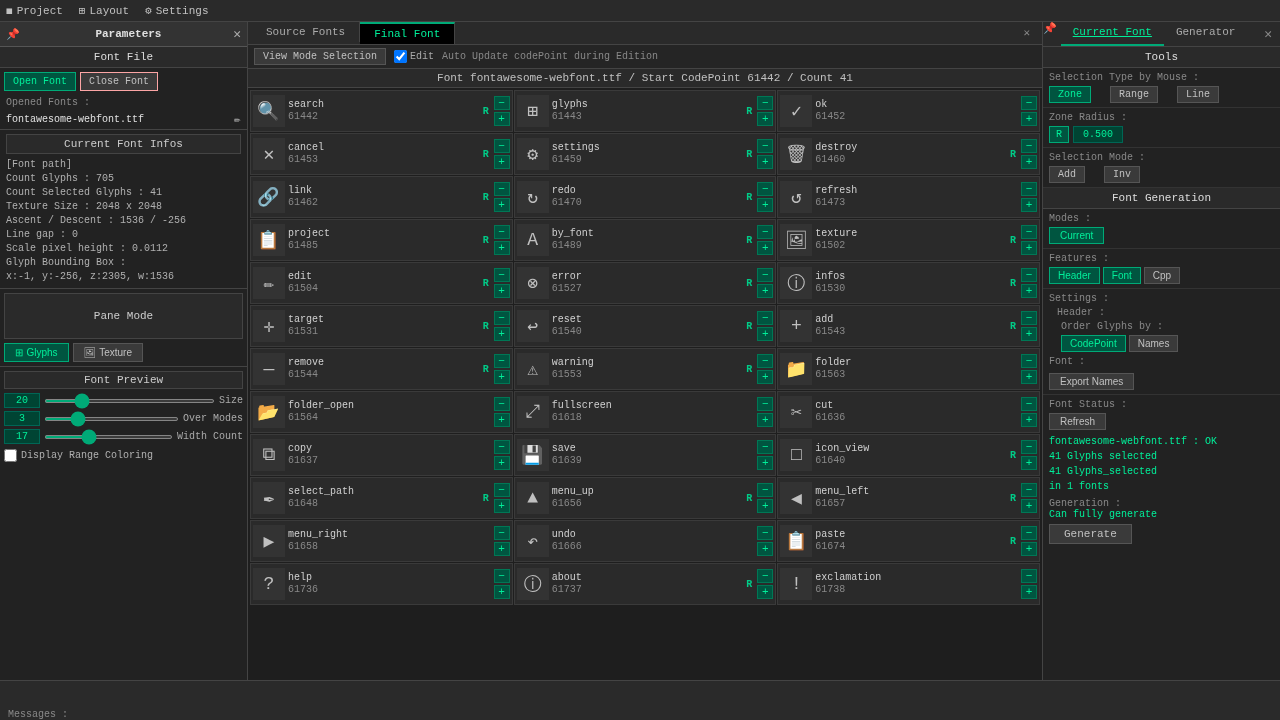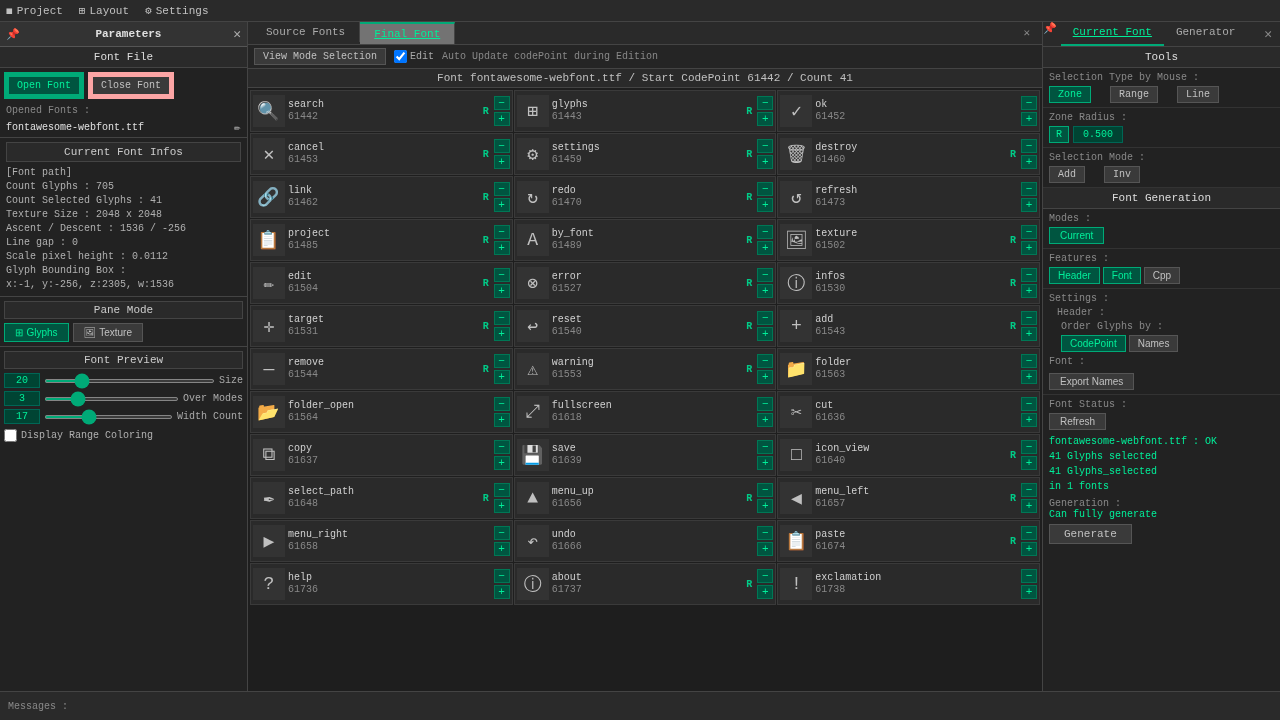--- a/index.html
+++ b/index.html
@@ -81,21 +81,21 @@
       font-size: 11px;
     }
 
     .btn-row {
       display: flex;
       gap: 4px;
       padding: 4px;
     }
     .btn {
       background: #3a3a3a;
-      border: 5px solid #fca5a5;
+      border: 1px solid #fca5a5;
       color: #c0c0c0;
       padding: 3px 8px;
       cursor: pointer;
       font-size: 10px;
       font-family: 'Courier New', monospace;
       display: flex;
       align-items: center;
       gap: 3px;
     }
     .btn.teal { background: #005540; border-color: #00aa77; color: #00ee99; }
@@ -139,21 +139,21 @@
     }
 
     .pane-mode-section {
       padding: 4px;
       border-top: 1px solid #444;
     }
     .pane-mode-title {
       text-align: center;
       color: #ccc;
       font-size: 11px;
-      padding: 2px;
+      padding: 16px;
       background: #2a2a2a;
       border: 1px solid #444;
       margin-bottom: 4px;
     }
     .pane-mode-btns {
       display: flex;
       gap: 4px;
     }
     .pane-btn {
       background: #3a3a3a;
@@ -232,24 +232,23 @@
     }
     .tab {
       padding: 4px 14px;
       cursor: pointer;
       font-size: 11px;
       border-right: 1px solid #444;
       color: #aaa;
       background: #2a2a2a;
     }
     .tab.active {
-      background: #737373;
+      background: #000000;
       color: #00ee99;
       border-top: 2px solid #00aa77;
-      text-decoration: underline;
     }
     .tabs-x {
       margin-left: auto;
       color: #888;
       cursor: pointer;
       padding: 4px 8px;
     }
 
     .toolbar-row {
       display: flex;
@@ -507,25 +506,25 @@
       color: #c0c0c0;
       padding: 3px 14px;
       cursor: pointer;
       font-size: 11px;
       font-family: 'Courier New', monospace;
       margin-top: 4px;
     }
 
     
     .bottom-bar {
-      height: 29px;
+      height: 40px;
       background: #2a2a2a;
       border-top: 1px solid #444;
       display: flex;
-      align-items: center;
+      align-items: flex-end;
       padding: 0 8px;
       font-size: 10px;
       color: #888;
     }
 
     
     .glyph-grid::-webkit-scrollbar { width: 8px; }
     .glyph-grid::-webkit-scrollbar-track { background: #1a1a1a; }
     .glyph-grid::-webkit-scrollbar-thumb { background: #444; }
   </style>

